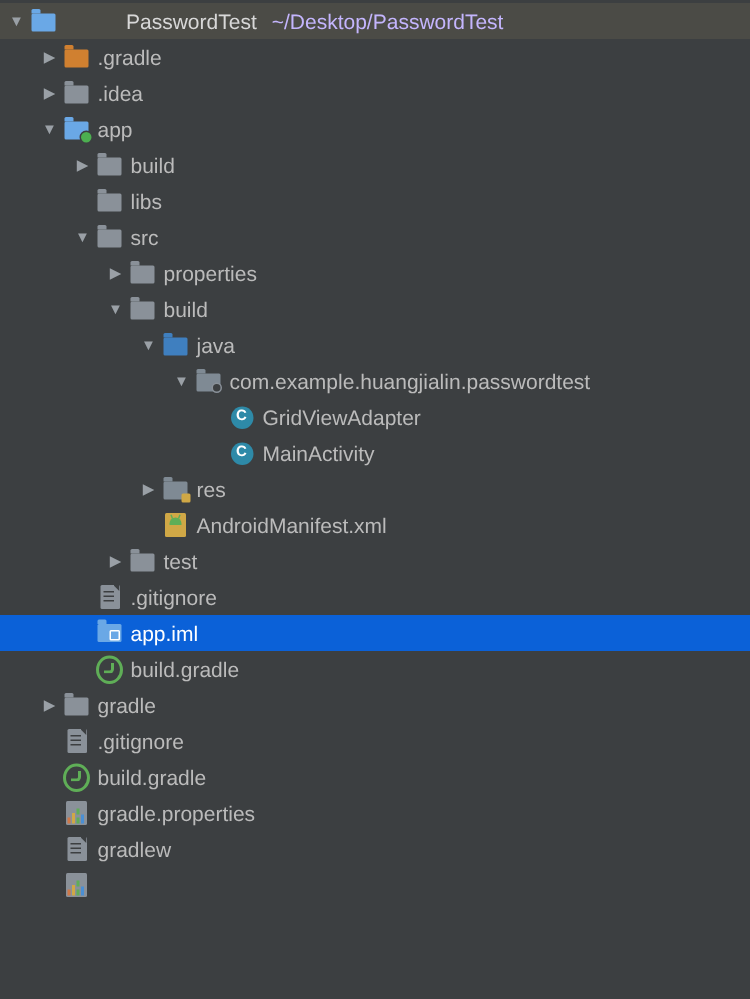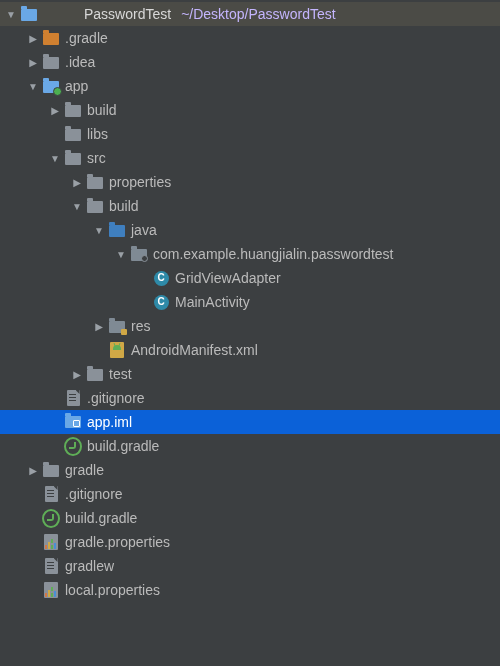--- a/index.html
+++ b/index.html
@@ -254,15 +254,14 @@
         <span class="file-plain file-lines"></span>
       </span>
       <span class="label">gradlew</span>
     </div>
     <div class="row">
       <span class="spacer" style="width: 28px;"></span>
       <span class="arrow"></span>
       <span class="icon">
         <span class="file-prop"></span>
       </span>
-      <span class="label">local.properties</span>
     </div>
   </div>
 
 </body></html>

